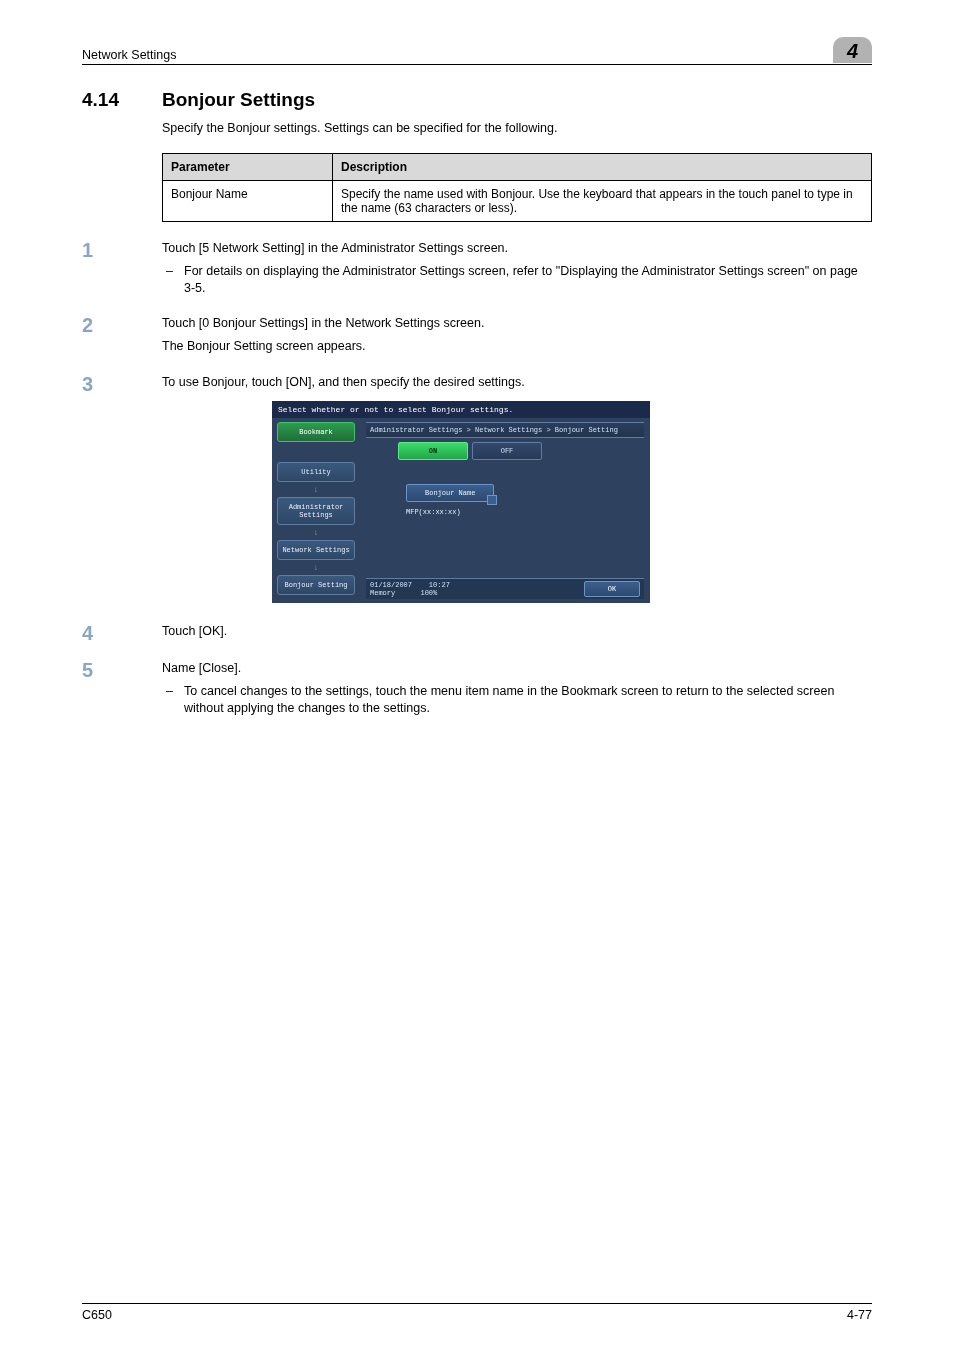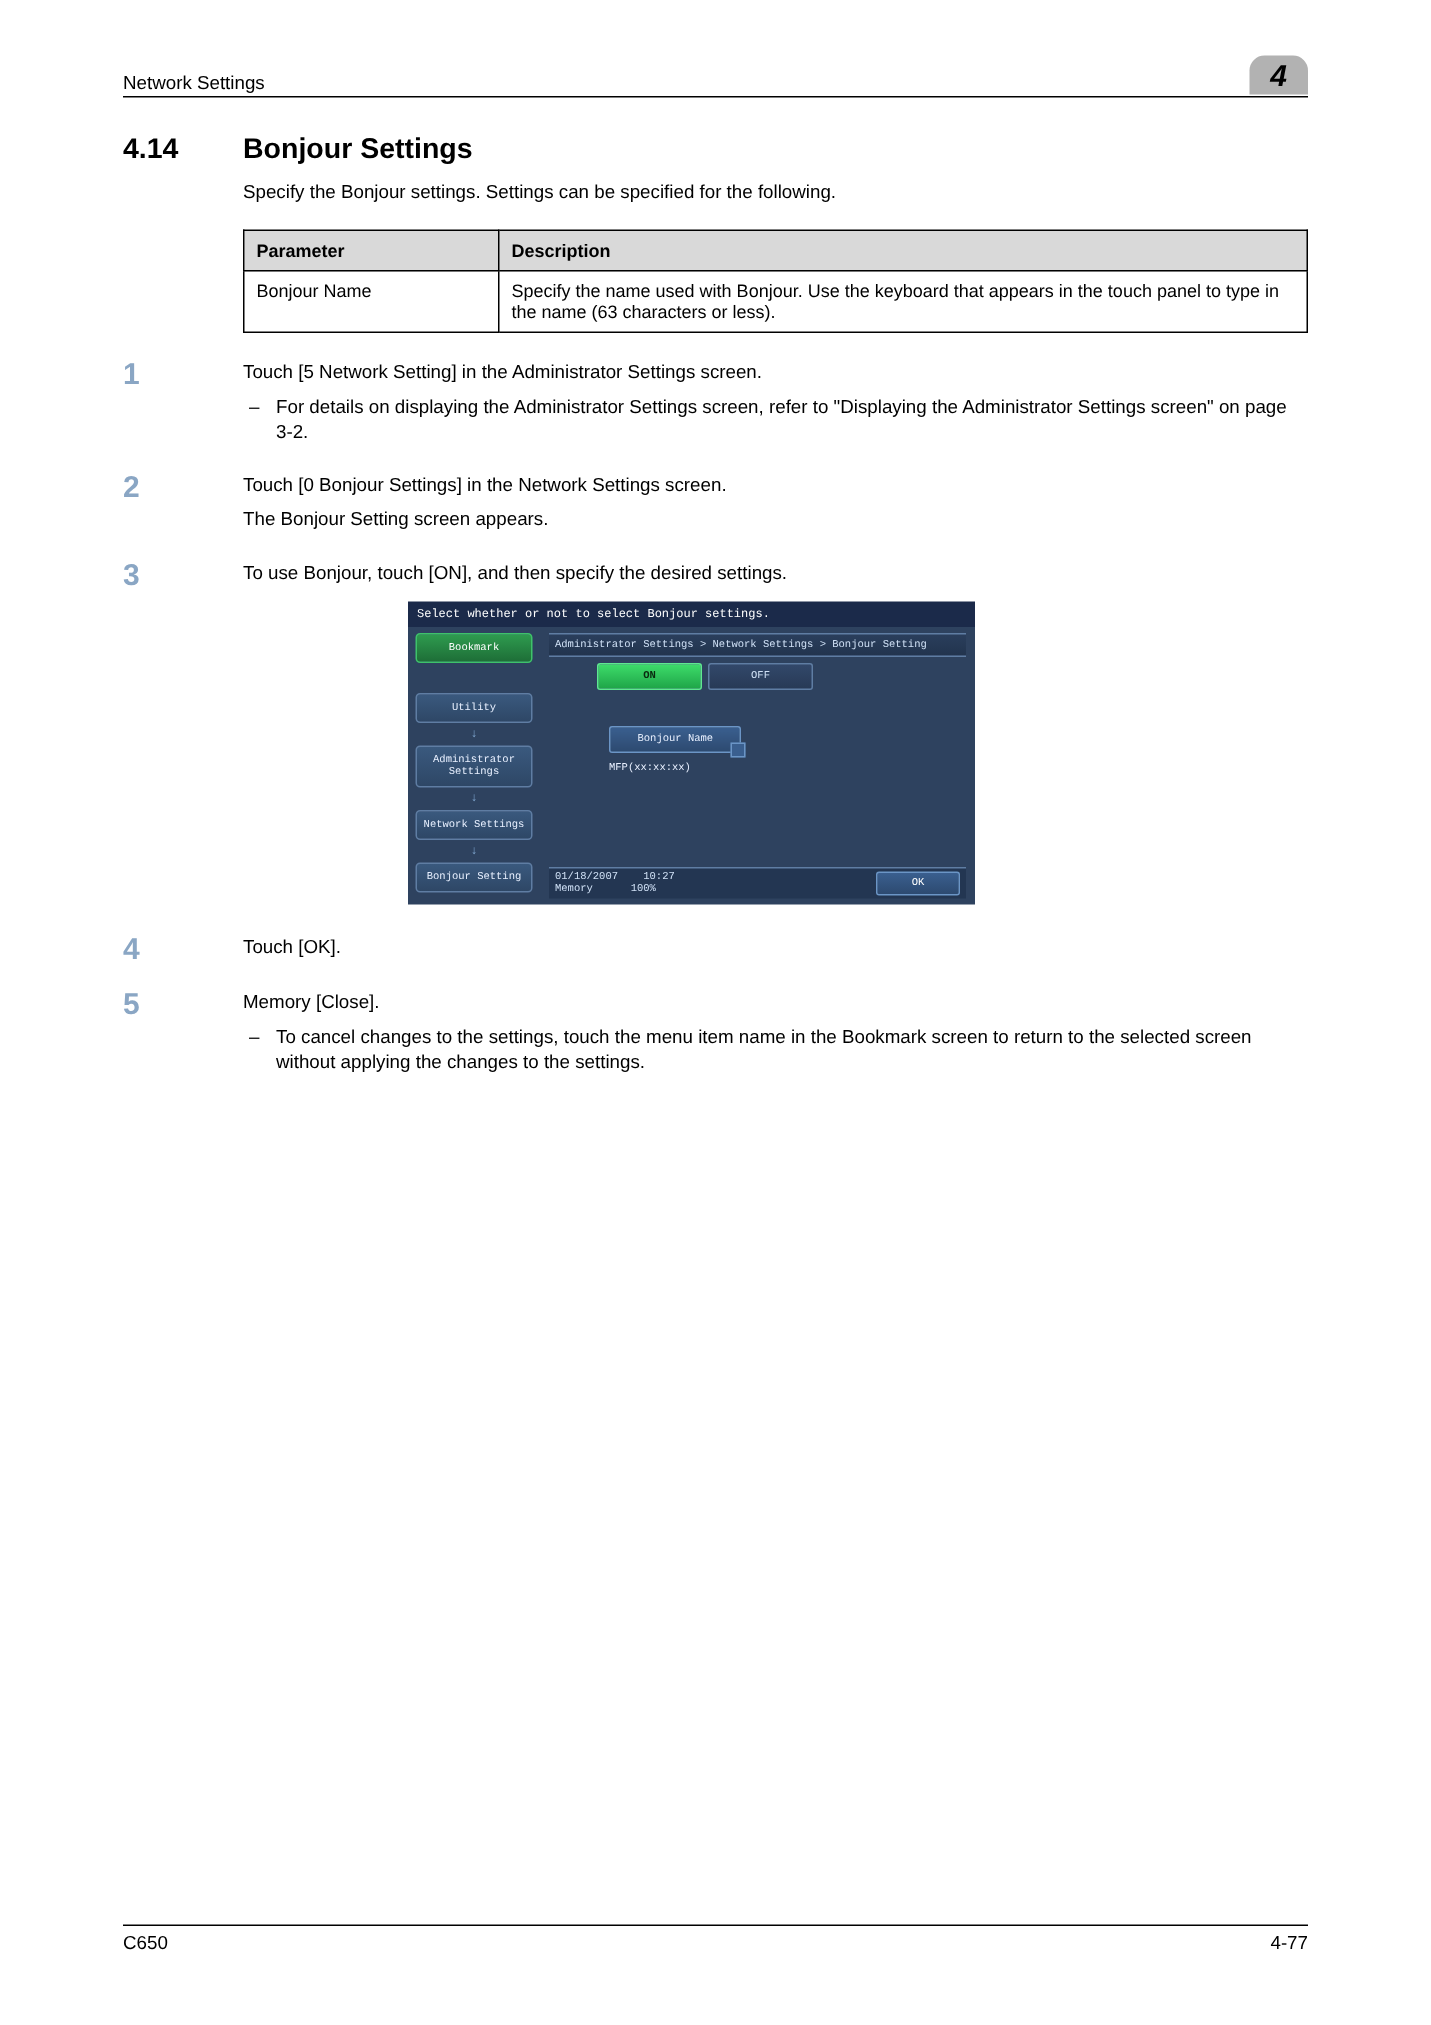--- a/index.html
+++ b/index.html
@@ -198,21 +198,21 @@
     width:56px; text-align:center;
     background: linear-gradient(#3a5f8f,#2d4a70);
     border:1px solid #6b95c6; border-radius:2px;
     padding:3px 0;
   }
 
   
   .footer {
     position: absolute;
     left: 82px; right: 82px;
-    bottom: 48px;
+    bottom: 28px;
     border-top: 1px solid #000;
     padding-top: 4px;
     display: flex;
     justify-content: space-between;
     font-size: 12.5px;
   }
 </style>
 </head>
 <body>
 
@@ -246,21 +246,21 @@
       </tbody>
     </table>
   </div>
 
   <ol class="steps">
     <li>
       <div class="step-num">1</div>
       <div class="step-body">
         <p>Touch [5 Network Setting] in the Administrator Settings screen.</p>
         <ul class="sub-list">
-          <li>For details on displaying the Administrator Settings screen, refer to "Displaying the Administrator Settings screen" on page 3-2.</li>
+          <li>For details on displaying the Administrator Settings screen, refer to "Displaying the Administrator Settings screen" on page 3-5.</li>
         </ul>
       </div>
     </li>
 
     <li>
       <div class="step-num">2</div>
       <div class="step-body">
         <p>Touch [0 Bonjour Settings] in the Network Settings screen.</p>
         <p>The Bonjour Setting screen appears.</p>
       </div>
@@ -316,21 +316,21 @@
     <li>
       <div class="step-num">4</div>
       <div class="step-body">
         <p>Touch [OK].</p>
       </div>
     </li>
 
     <li>
       <div class="step-num">5</div>
       <div class="step-body">
-        <p>Memory [Close].</p>
+        <p>Name [Close].</p>
         <ul class="sub-list">
           <li>To cancel changes to the settings, touch the menu item name in the Bookmark screen to return to the selected screen without applying the changes to the settings.</li>
         </ul>
       </div>
     </li>
   </ol>
 
 </div>
 
 <div class="footer">

